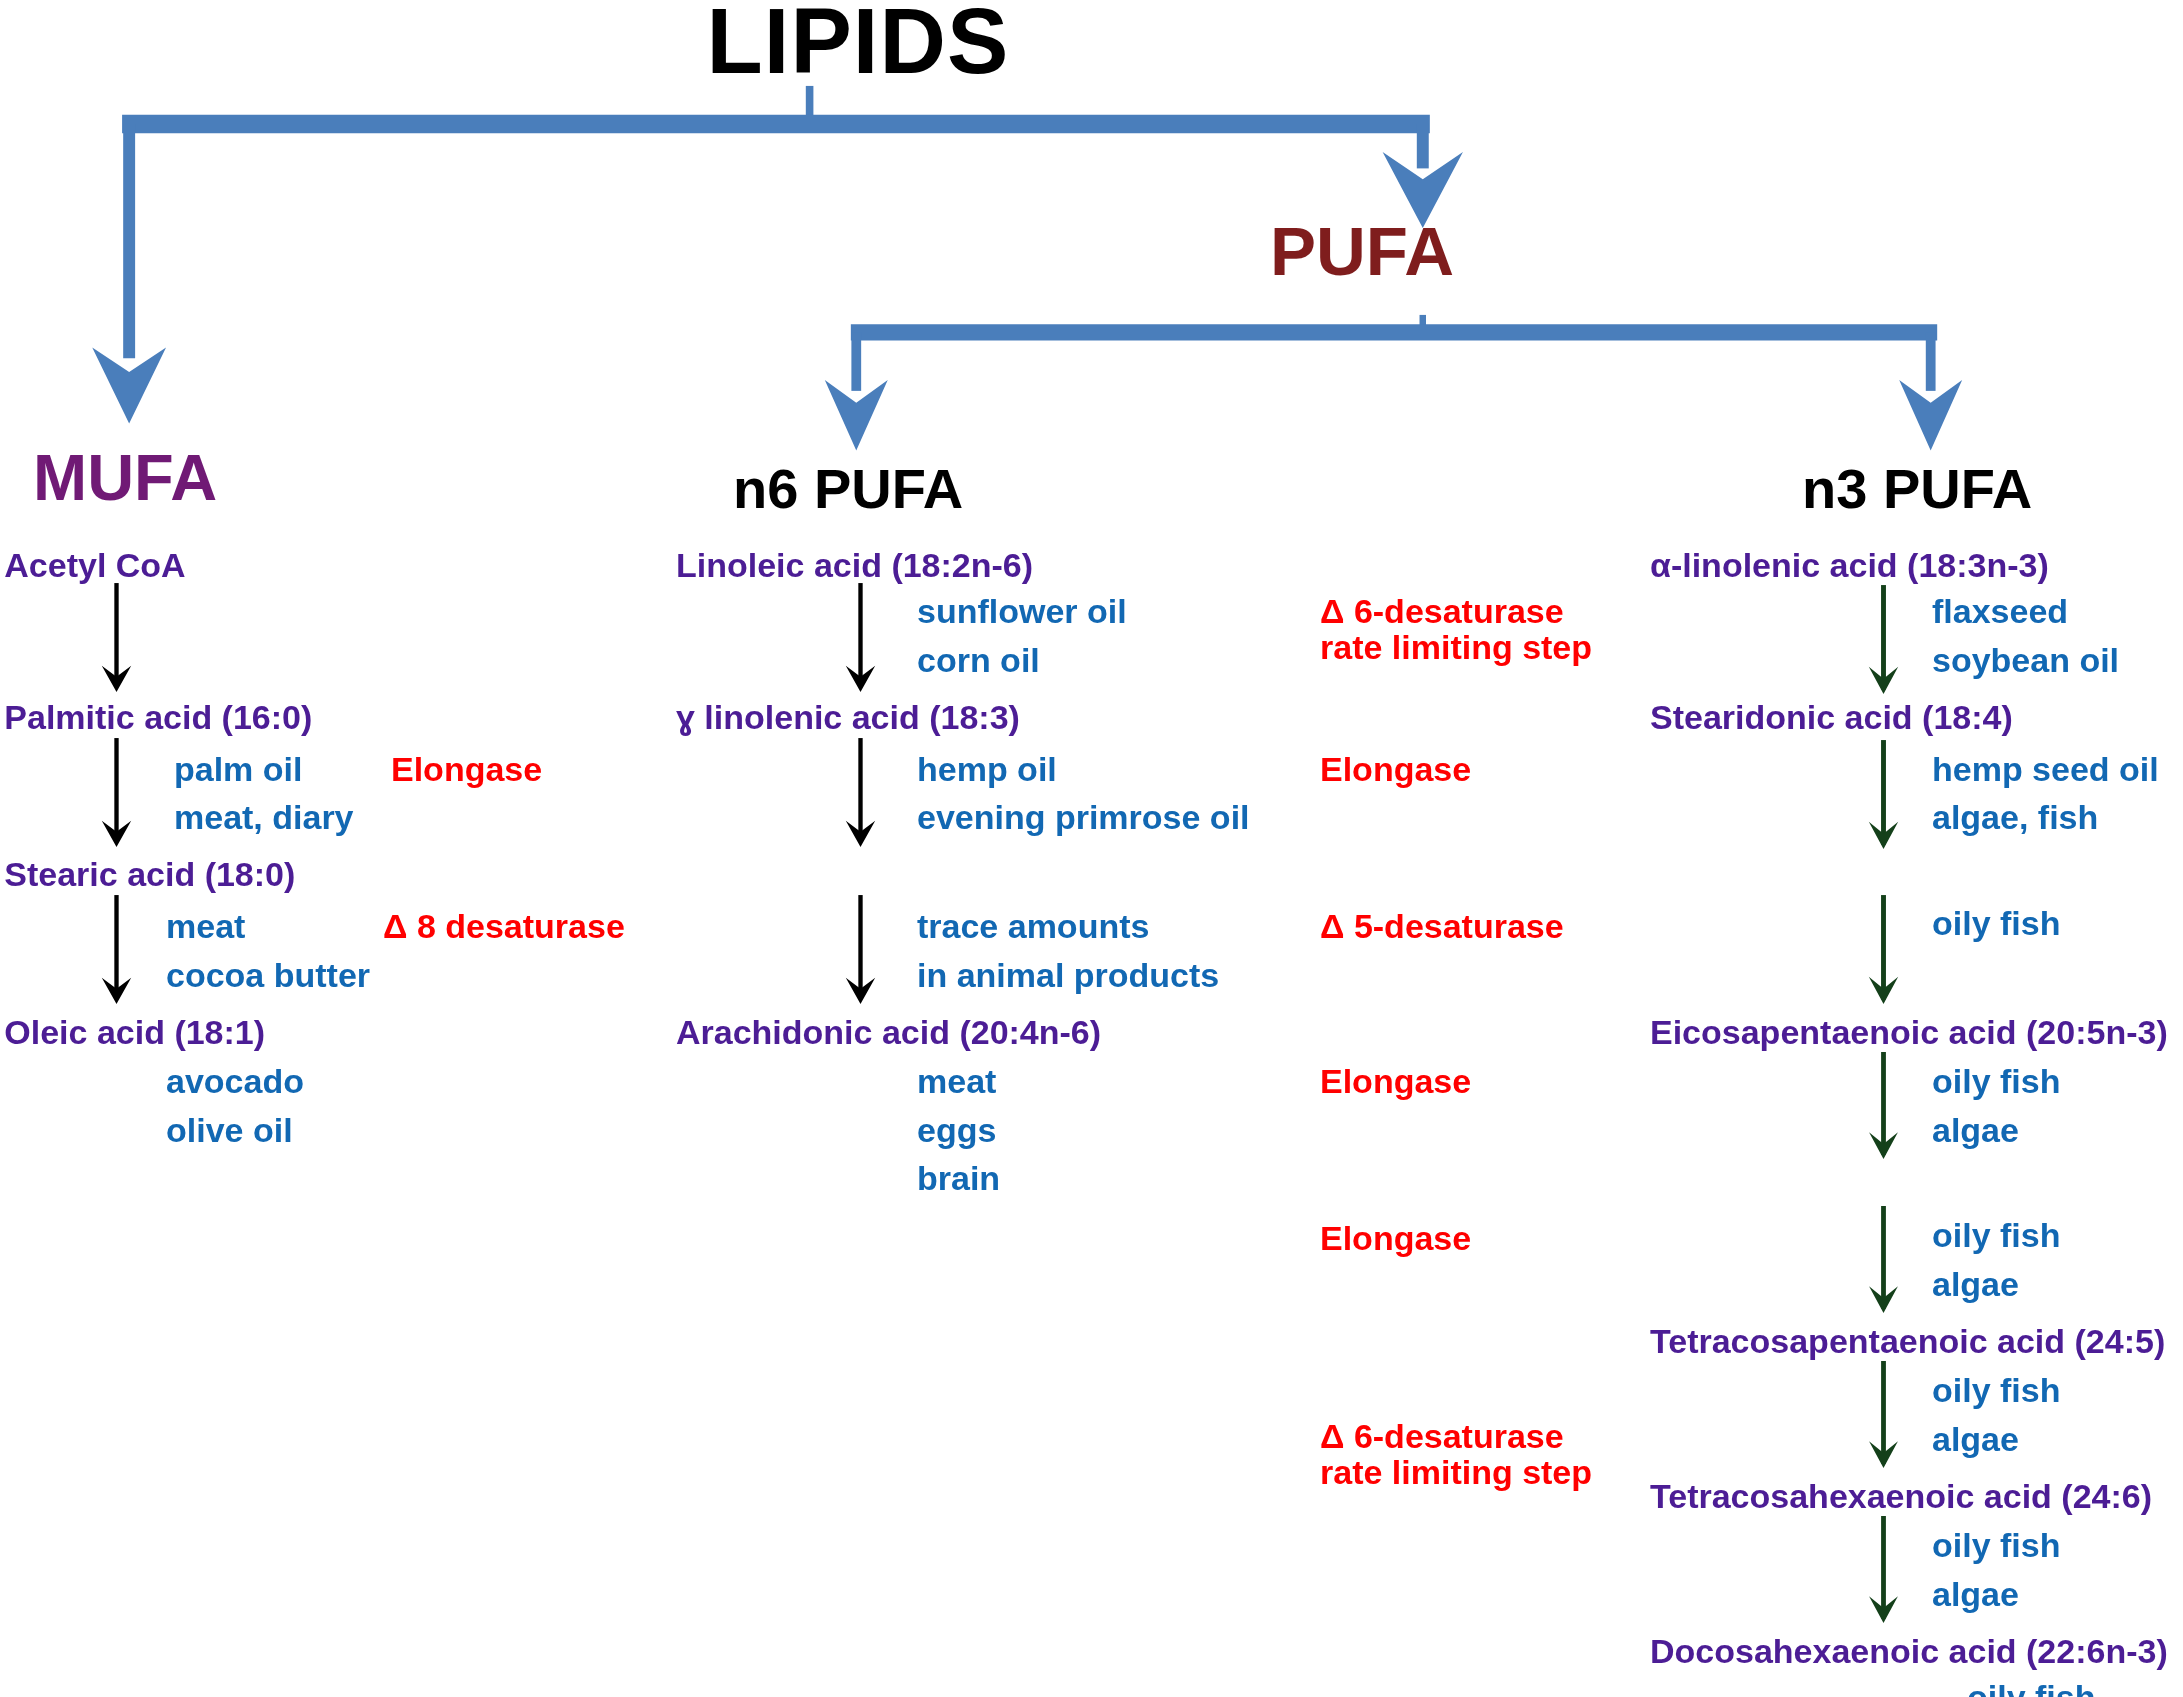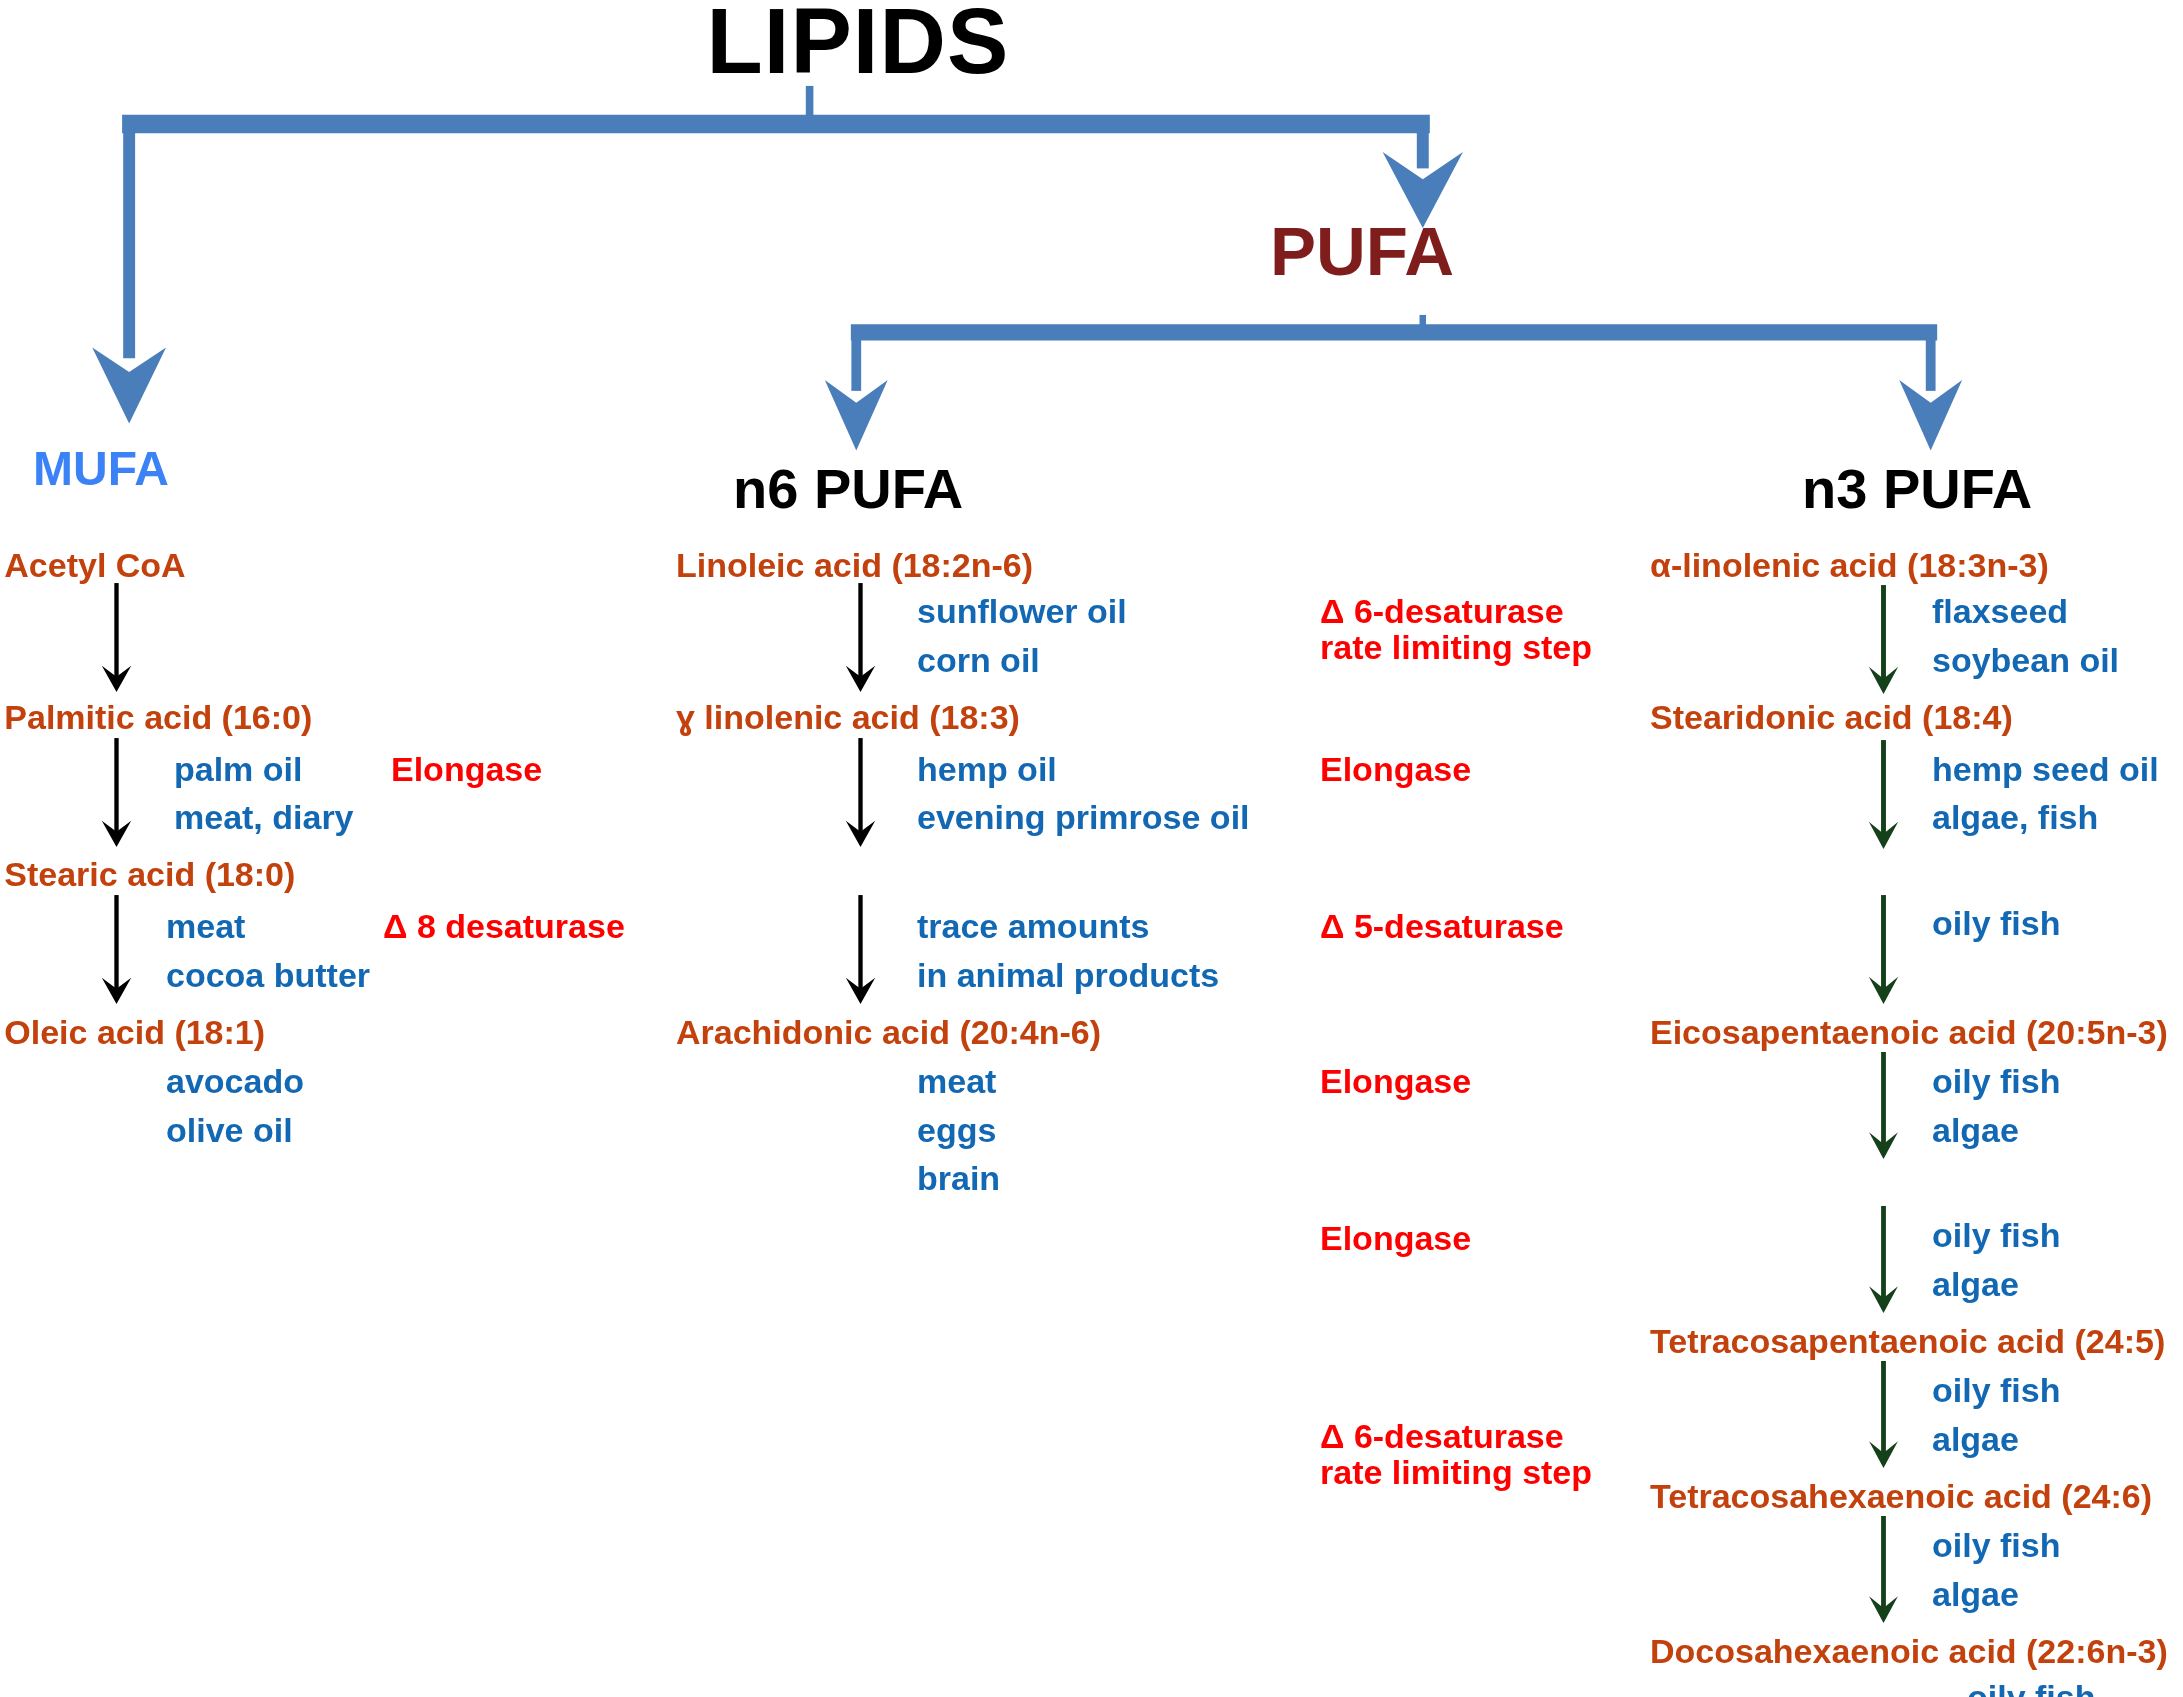--- a/index.html
+++ b/index.html
@@ -18,38 +18,38 @@
     font-size:92px; font-weight:700; color:#000000;
     text-align:center; letter-spacing:1.1px; line-height:1.0;
   }
   .h-pufa{
     left:1172px; top:217px; width:380px;
     font-size:69px; font-weight:700; color:#7f1d1d;
     text-align:center; line-height:1.0;
   }
   .h-mufa{
     left:33px; top:445px;
-    font-size:48px; font-weight:700; color:#3b82f6;
+    font-size:65px; font-weight:700; color:#701a75;
     line-height:1.0;
   }
   .h-n6{
     left:733px; top:461px;
     font-size:56px; font-weight:700; color:#000000;
     line-height:1.0;
   }
   .h-n3{
     left:1802px; top:461px;
     font-size:56px; font-weight:700; color:#000000;
     line-height:1.0;
   }
   
   #connectors{position:absolute; left:0; top:0; width:2183px; height:543px;}
   
   .node{
-    font-size:34px; font-weight:700; color:#c2410c;
+    font-size:34px; font-weight:700; color:#4c1d95;
     white-space:nowrap; line-height:1.0;
   }
   .src{
     font-size:34px; font-weight:700; color:#1268b3;
     white-space:nowrap; line-height:1.0;
   }
   .enz{
     font-size:34px; font-weight:700; color:#ff0000;
     white-space:nowrap; line-height:1.05;
   }

